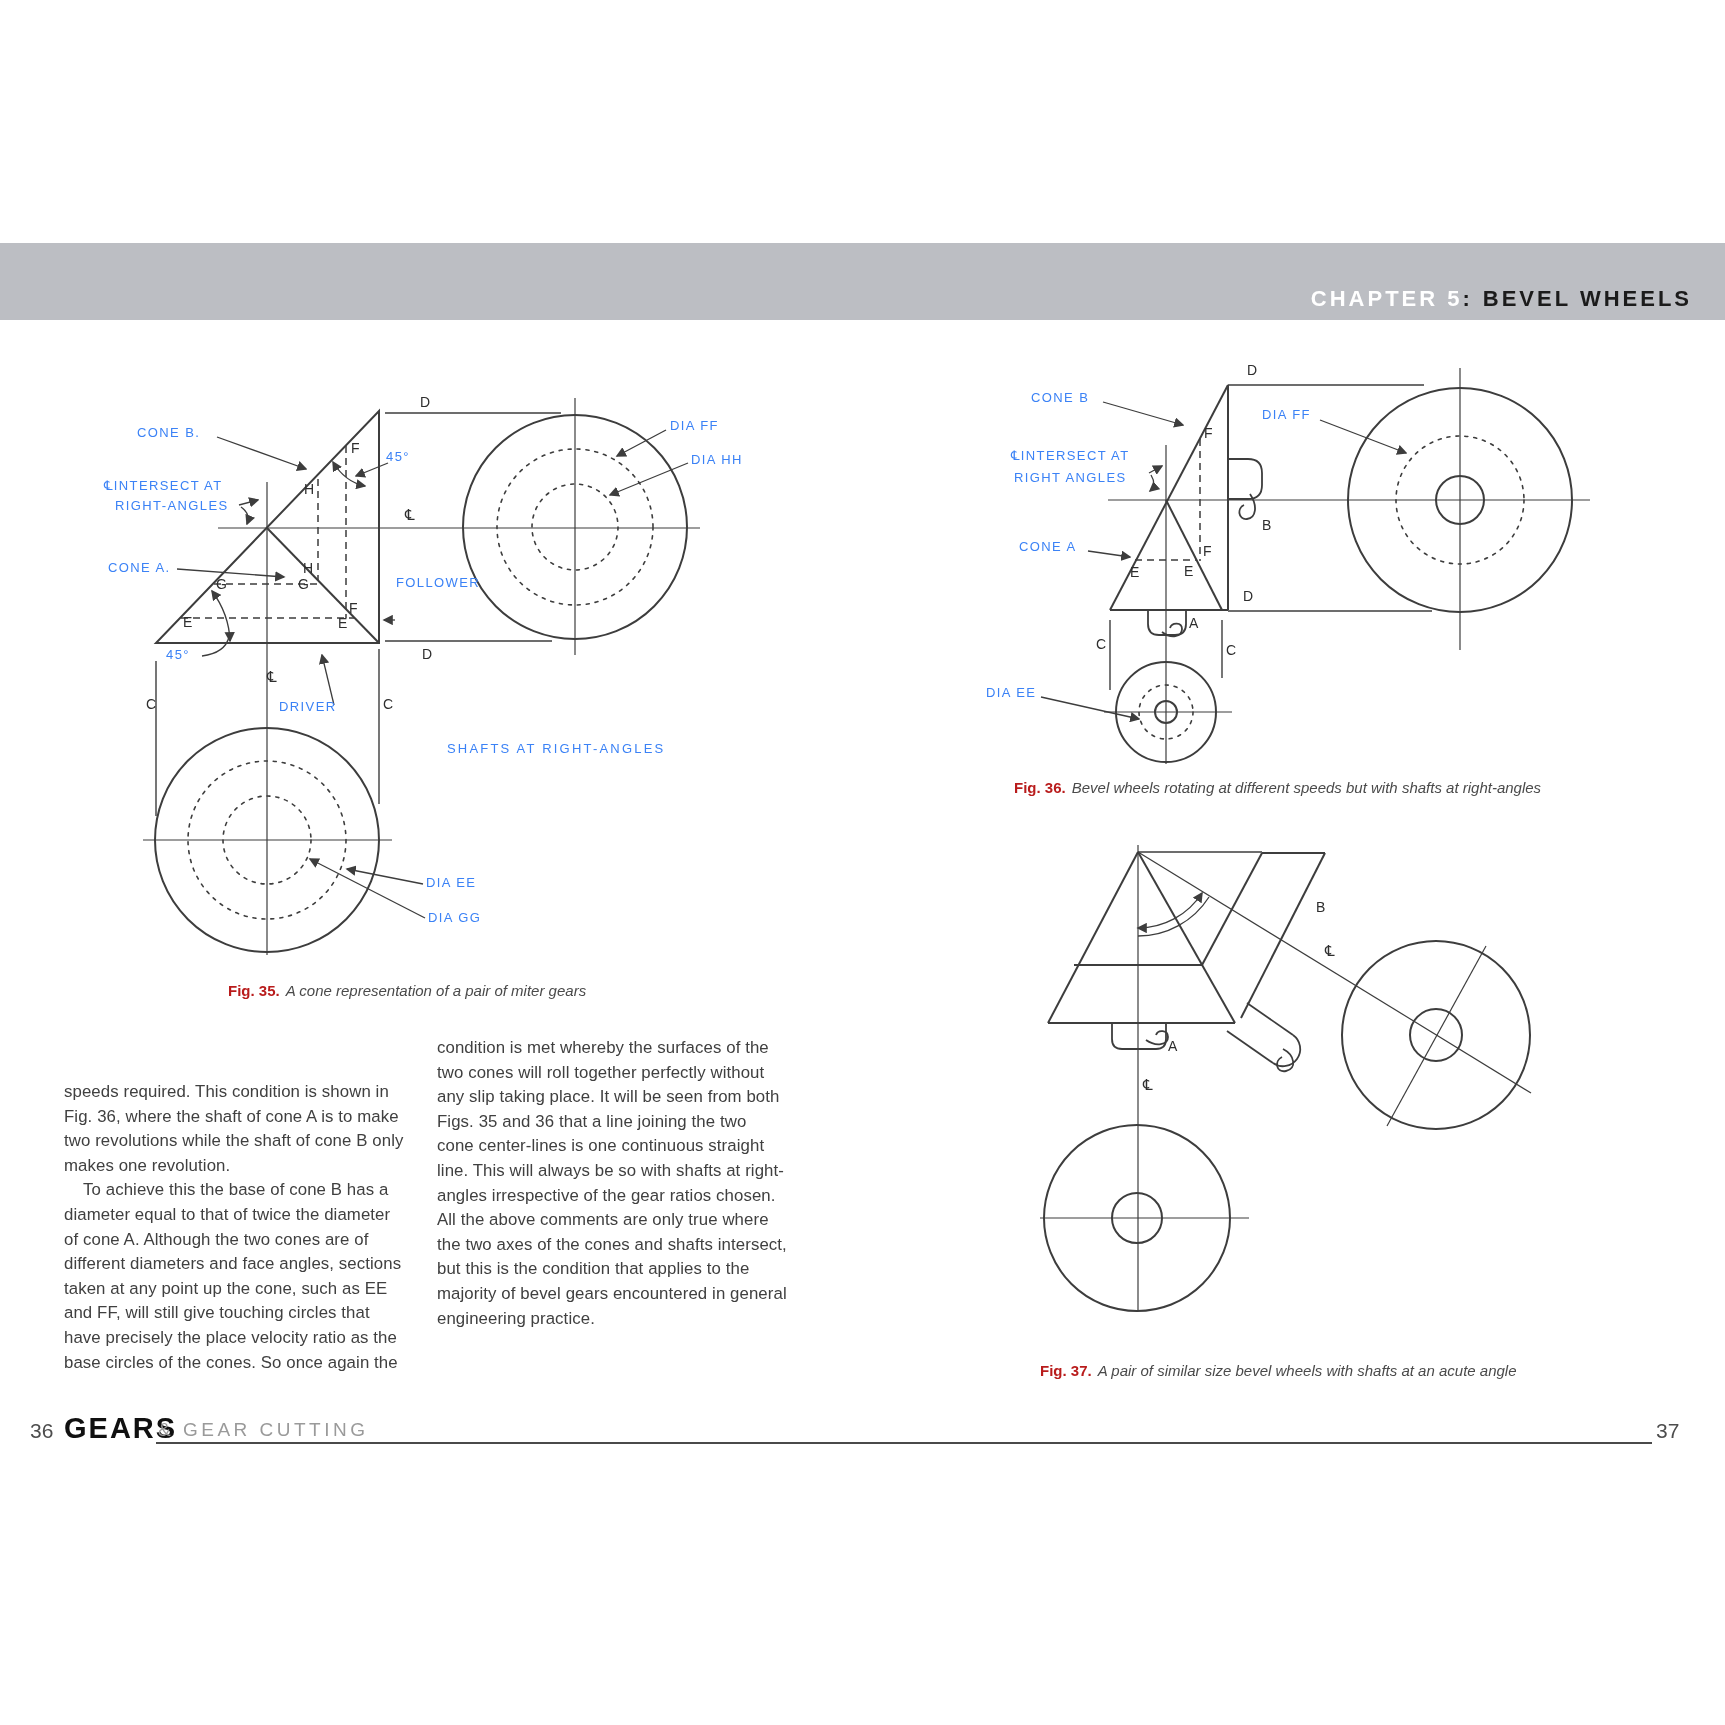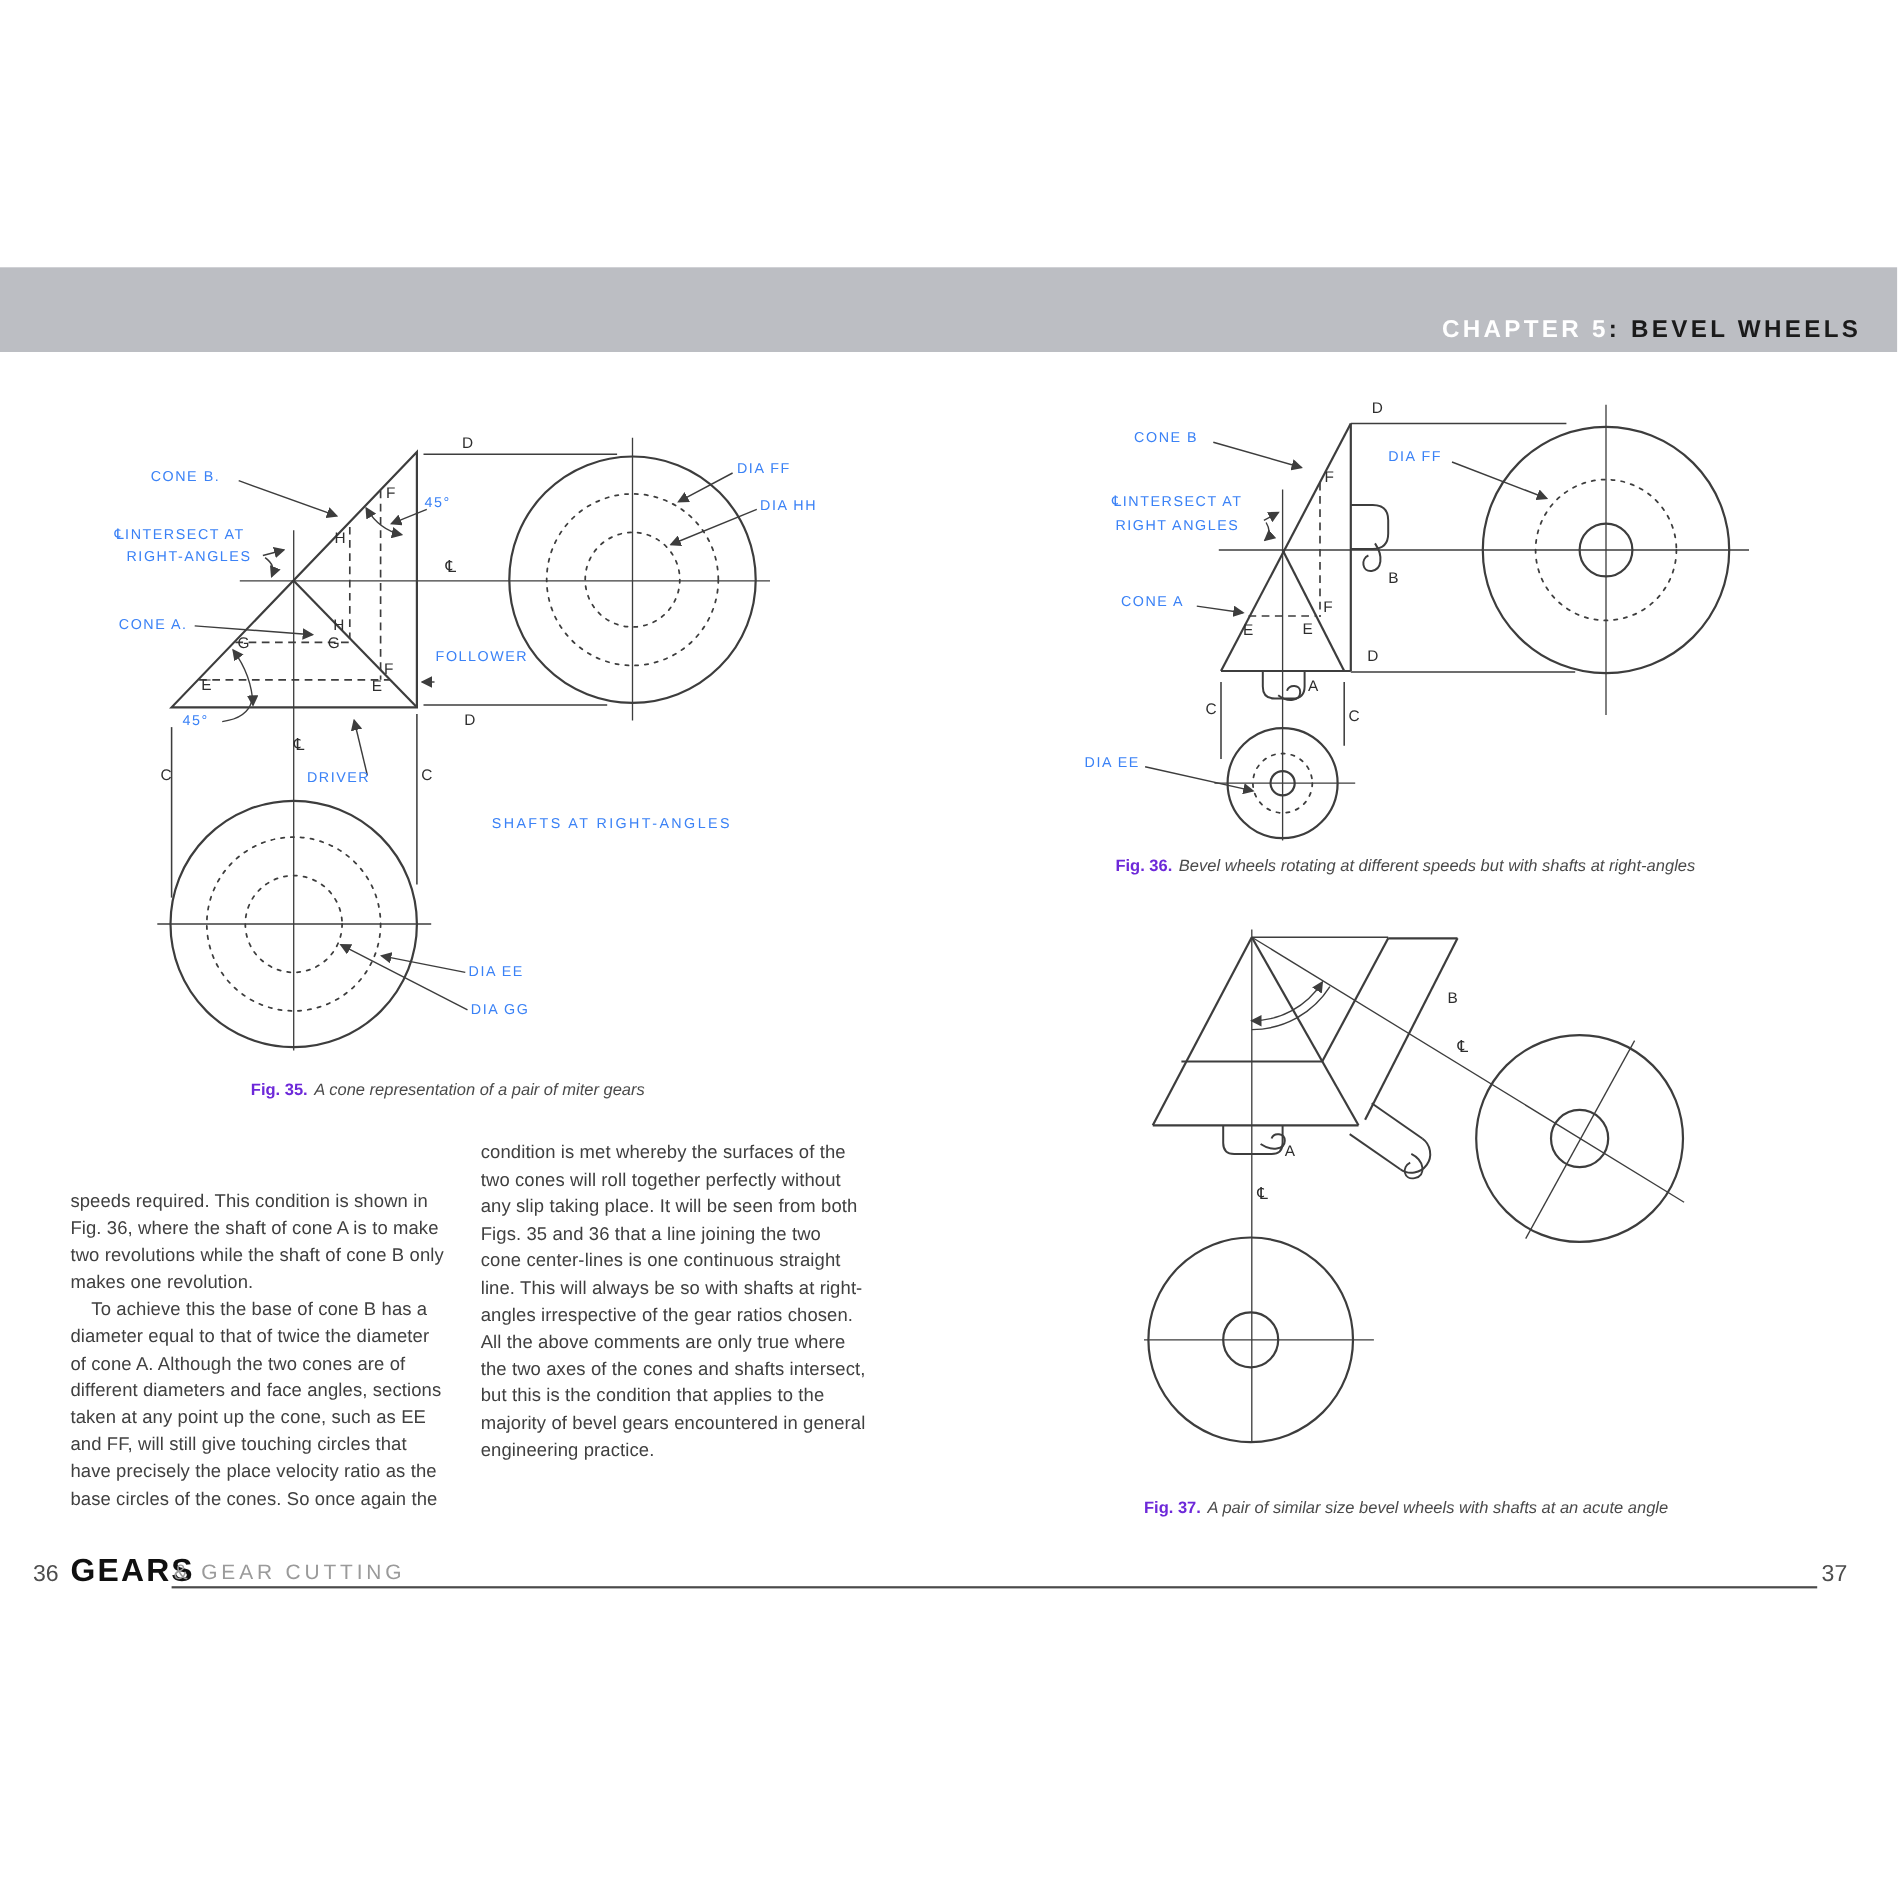--- a/index.html
+++ b/index.html
@@ -12,21 +12,21 @@
   .header-bar span{font-weight:bold;font-size:22px;letter-spacing:3px;line-height:1;}
   .chapter-num{color:#ffffff;}
   .chapter-sep{color:#1b1b1b;margin-right:10px;}
   .chapter-title{color:#1b1b1b;}
   
   .dlabel{position:absolute;font-size:13px;letter-spacing:1.4px;color:#3b82f6;white-space:nowrap;}
   .dletter{position:absolute;font-size:14px;color:#2e2e2e;white-space:nowrap;}
   .dcl{position:absolute;font-size:15px;color:#2e2e2e;white-space:nowrap;}
   
   .caption{position:absolute;font-size:15px;white-space:nowrap;color:#4a4a4a;}
-  .caption .num{font-weight:bold;font-style:normal;color:#6d28d9;margin-right:6px;}
+  .caption .num{font-weight:bold;font-style:normal;color:#b91c1c;margin-right:6px;}
   .caption .txt{font-style:italic;}
   
   .bodycol{position:absolute;font-size:16.8px;line-height:24.6px;color:#404040;letter-spacing:0.1px;}
   .bodycol div{white-space:nowrap;}
   
   .footer-num{position:absolute;font-size:21px;color:#4d4d4d;}
   .footer-title{position:absolute;font-size:29px;font-weight:bold;letter-spacing:2px;color:#101010;}
   .footer-sub{position:absolute;font-size:19px;letter-spacing:3.5px;color:#9a9a9a;}
   .footer-rule{position:absolute;left:156px;top:1442px;width:1496px;height:2px;background:#4a4a4a;}
   svg.art{position:absolute;left:0;top:0;pointer-events:none;}
@@ -187,21 +187,21 @@
   <span class="dletter" style="left:304px;top:481px">H</span>
   <span class="dletter" style="left:303px;top:560px">H</span>
   <span class="dletter" style="left:216px;top:576px">G</span>
   <span class="dletter" style="left:298px;top:576px">G</span>
   <span class="dletter" style="left:183px;top:614px">E</span>
   <span class="dletter" style="left:338px;top:615px">E</span>
   <span class="dcl" style="left:405px;top:506px">℄</span>
   <span class="dcl" style="left:267px;top:668px">℄</span>
   <span class="dletter" style="left:146px;top:696px">C</span>
   <span class="dletter" style="left:383px;top:696px">C</span>
-  <span class="dlabel" style="left:396px;top:589px">FOLLOWER</span>
+  <span class="dlabel" style="left:396px;top:575px">FOLLOWER</span>
   <span class="dlabel" style="left:279px;top:699px">DRIVER</span>
   <span class="dlabel" style="left:426px;top:875px">DIA EE</span>
   <span class="dlabel" style="left:428px;top:910px">DIA GG</span>
   <span class="dlabel" style="left:670px;top:418px">DIA FF</span>
   <span class="dlabel" style="left:691px;top:452px">DIA HH</span>
   <span class="dlabel" style="left:447px;top:741px;letter-spacing:2.2px">SHAFTS AT RIGHT-ANGLES</span>
 
   <span class="dlabel" style="left:1031px;top:390px">CONE B</span>
   <span class="dlabel" style="left:1011px;top:448px">℄INTERSECT AT</span>
   <span class="dlabel" style="left:1014px;top:470px">RIGHT ANGLES</span>

